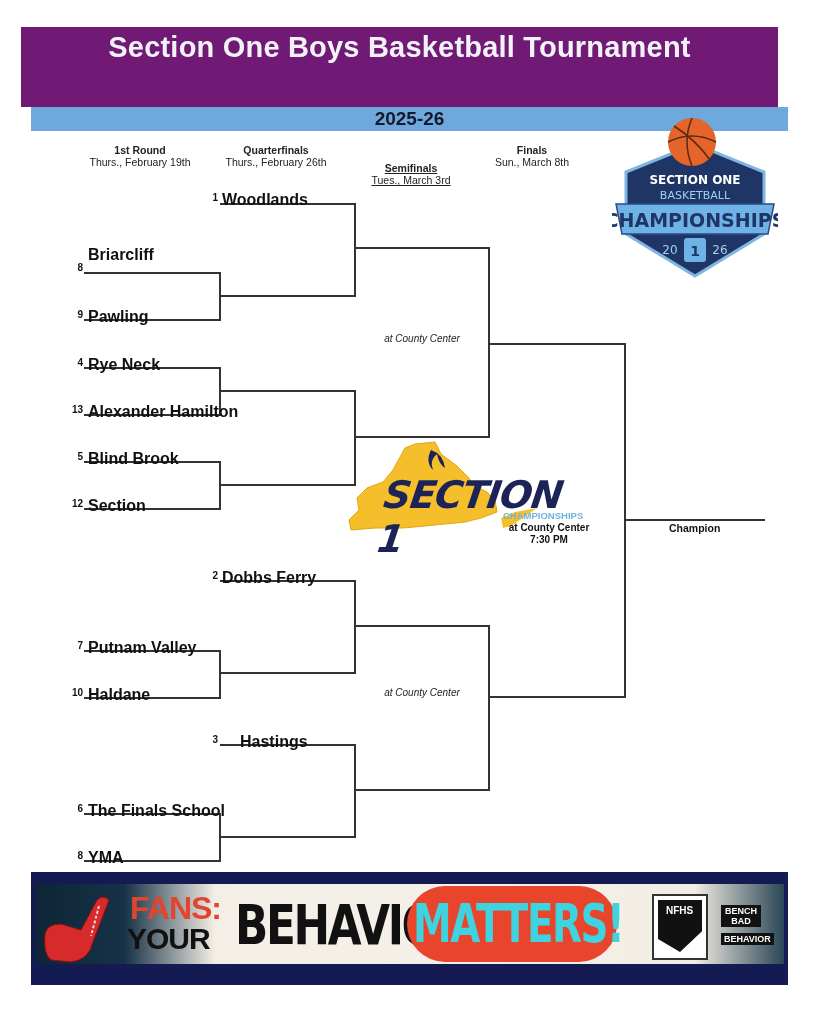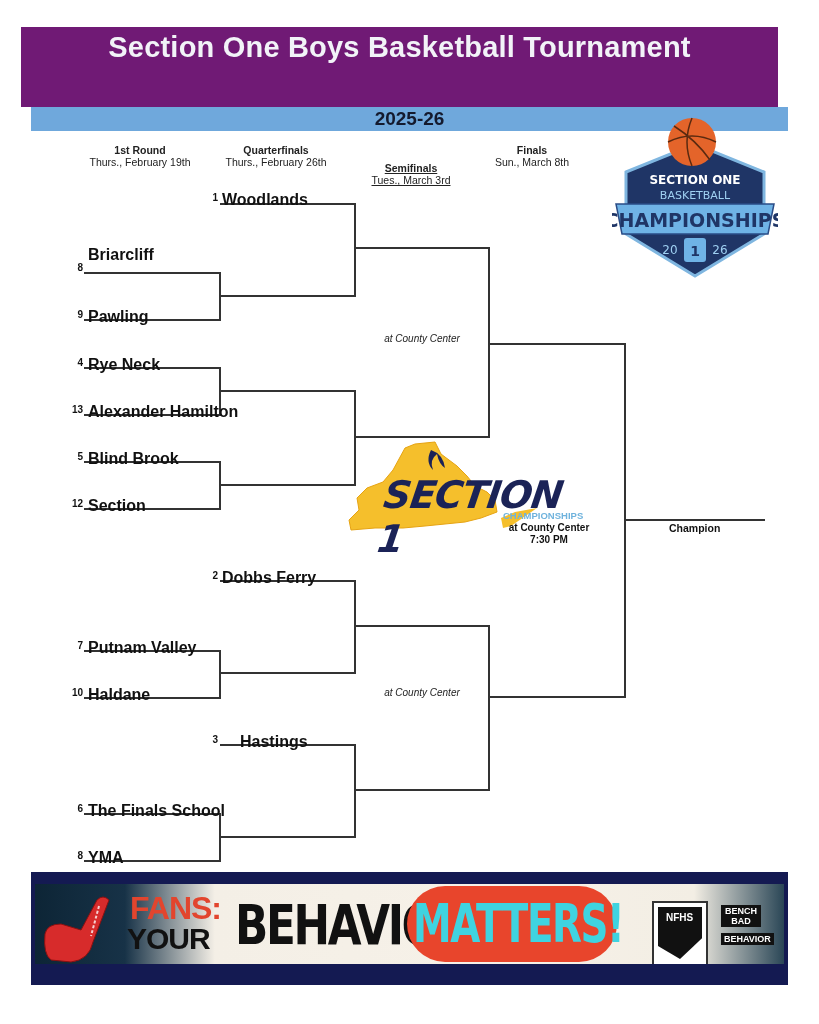--- a/index.html
+++ b/index.html
@@ -27,21 +27,21 @@
   .s1-venue { left:158px; top:82px; font-size:10px; font-weight:bold; color:#111; width:92px; text-align:center; }
   .s1-time { left:158px; top:94px; font-size:10px; font-weight:bold; color:#111; width:92px; text-align:center; }
   
   .banner { left:31px; top:872px; width:757px; height:113px; background:#141a52; }
   .banner-inner { left:4px; top:12px; width:749px; height:80px; background:linear-gradient(90deg,#0d2536 0%, #173247 12%, #f4efe6 24%, #f6f1e8 60%, #f3eee4 88%, #2a4656 100%); overflow:hidden; }
   .fans { left:95px; top:6px; font-size:32px; font-weight:bold; color:#e2452e; letter-spacing:-1px; }
   .your { left:92px; top:38px; font-size:30px; font-weight:bold; color:#111; letter-spacing:-1px; }
   .behavior { left:200px; top:8px; font-size:56px; font-weight:bold; color:#111; letter-spacing:-3px; transform:scaleX(0.78); transform-origin:left top; font-family:"DejaVu Sans", sans-serif; }
   .matters-bg { left:372px; top:2px; width:210px; height:76px; background:#e8452c; border-radius:40px; }
   .matters { left:378px; top:8px; font-size:54px; font-weight:bold; color:#3fd3e0; letter-spacing:-2px; transform:scaleX(0.72); transform-origin:left top; font-family:"DejaVu Sans", sans-serif; }
-  .nfhs { left:617px; top:17px; width:52px; height:62px; border:2px solid #333; background:#fff; }
+  .nfhs { left:617px; top:10px; width:52px; height:62px; border:2px solid #333; background:#fff; }
   .nfhs-shield { left:4px; top:4px; width:44px; height:52px; background:#111; clip-path:polygon(0 0,100% 0,100% 60%,50% 100%,0 75%); }
   .nfhs-text { left:8px; top:5px; font-size:10px; font-weight:bold; color:#fff; }
   .bench { left:672px; top:20px; width:68px; text-align:center; }
   .bench span { display:inline-block; background:#111; color:#fff; font-size:9px; font-weight:bold; padding:1px 3px; margin:1px 14px;text-align:center; }
   .foam { left:6px; top:10px; width:76px; height:70px; }
 </style>
 </head>
 <body>
 
 <div class="abs header">

